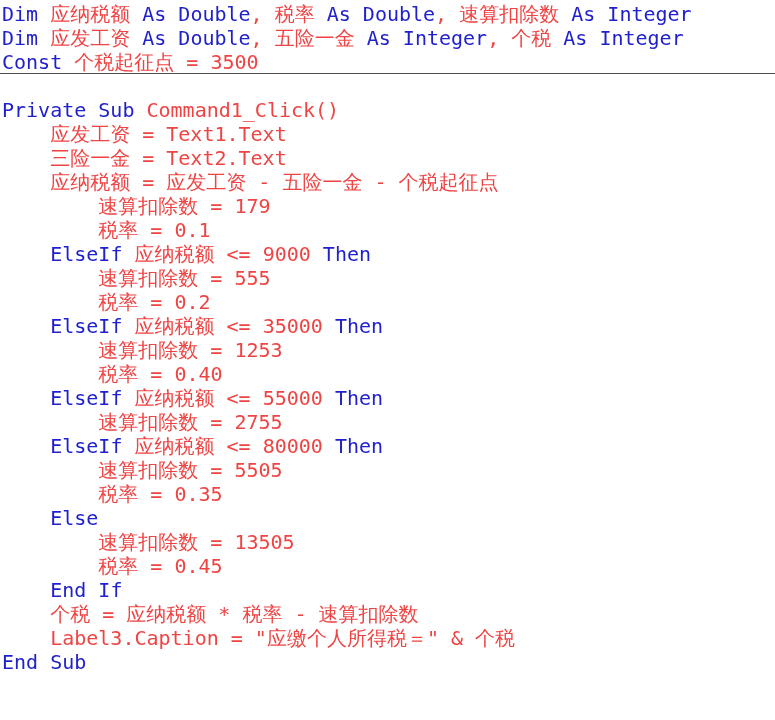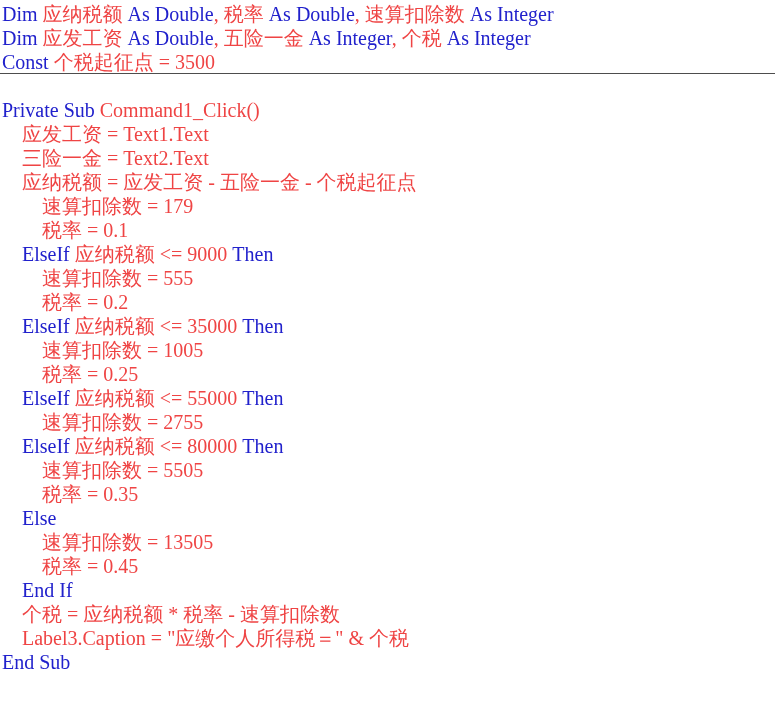--- a/index.html
+++ b/index.html
@@ -20,21 +20,21 @@
     font-family: "DejaVu Sans Mono", "Liberation Mono", monospace;
     font-size: 20px;
     line-height: 24px;
     cursor: text;
   }
   .code-line {
     height: 24px;
     white-space: pre;
     color: #1a1a1a;
   }
-  .code-line span { white-space: pre; font-family: Liberation Serif, serif; }
+  .code-line span { white-space: pre; }
   .tok-keyword { color: #2121cc; }
   .tok-plain   { color: #ef4444; }
   .procedure-divider {
     position: absolute;
     left: 0;
     top: 73px;
     width: 775px;
     height: 1px;
     background: #4d4d4d;
   }
@@ -52,22 +52,22 @@
       <div class="code-line"><span class="tok-keyword">Private Sub</span><span class="tok-plain"> Command1_Click()</span></div>
       <div class="code-line"><span class="tok-plain">    应发工资 = Text1.Text</span></div>
       <div class="code-line"><span class="tok-plain">    三险一金 = Text2.Text</span></div>
       <div class="code-line"><span class="tok-plain">    应纳税额 = 应发工资 - 五险一金 - 个税起征点</span></div>
       <div class="code-line"><span class="tok-plain">        速算扣除数 = 179</span></div>
       <div class="code-line"><span class="tok-plain">        税率 = 0.1</span></div>
       <div class="code-line"><span class="tok-plain">    </span><span class="tok-keyword">ElseIf</span><span class="tok-plain"> 应纳税额 &lt;= 9000 </span><span class="tok-keyword">Then</span></div>
       <div class="code-line"><span class="tok-plain">        速算扣除数 = 555</span></div>
       <div class="code-line"><span class="tok-plain">        税率 = 0.2</span></div>
       <div class="code-line"><span class="tok-plain">    </span><span class="tok-keyword">ElseIf</span><span class="tok-plain"> 应纳税额 &lt;= 35000 </span><span class="tok-keyword">Then</span></div>
-      <div class="code-line"><span class="tok-plain">        速算扣除数 = 1005</span></div>
-      <div class="code-line"><span class="tok-plain">        税率 = 0.25</span></div>
+      <div class="code-line"><span class="tok-plain">        速算扣除数 = 1253</span></div>
+      <div class="code-line"><span class="tok-plain">        税率 = 0.40</span></div>
       <div class="code-line"><span class="tok-plain">    </span><span class="tok-keyword">ElseIf</span><span class="tok-plain"> 应纳税额 &lt;= 55000 </span><span class="tok-keyword">Then</span></div>
       <div class="code-line"><span class="tok-plain">        速算扣除数 = 2755</span></div>
       <div class="code-line"><span class="tok-plain">    </span><span class="tok-keyword">ElseIf</span><span class="tok-plain"> 应纳税额 &lt;= 80000 </span><span class="tok-keyword">Then</span></div>
       <div class="code-line"><span class="tok-plain">        速算扣除数 = 5505</span></div>
       <div class="code-line"><span class="tok-plain">        税率 = 0.35</span></div>
       <div class="code-line"><span class="tok-plain">    </span><span class="tok-keyword">Else</span></div>
       <div class="code-line"><span class="tok-plain">        速算扣除数 = 13505</span></div>
       <div class="code-line"><span class="tok-plain">        税率 = 0.45</span></div>
       <div class="code-line"><span class="tok-plain">    </span><span class="tok-keyword">End If</span></div>
       <div class="code-line"><span class="tok-plain">    个税 = 应纳税额 * 税率 - 速算扣除数</span></div>

